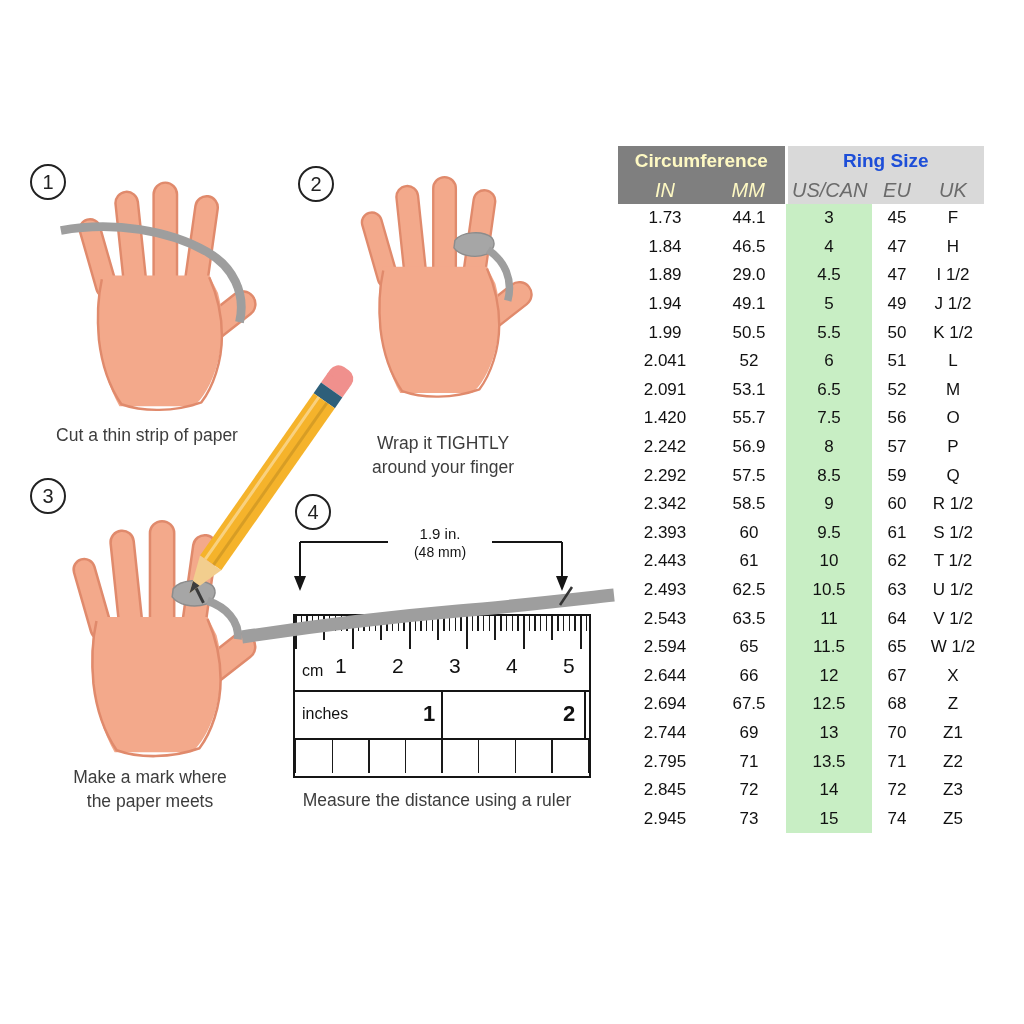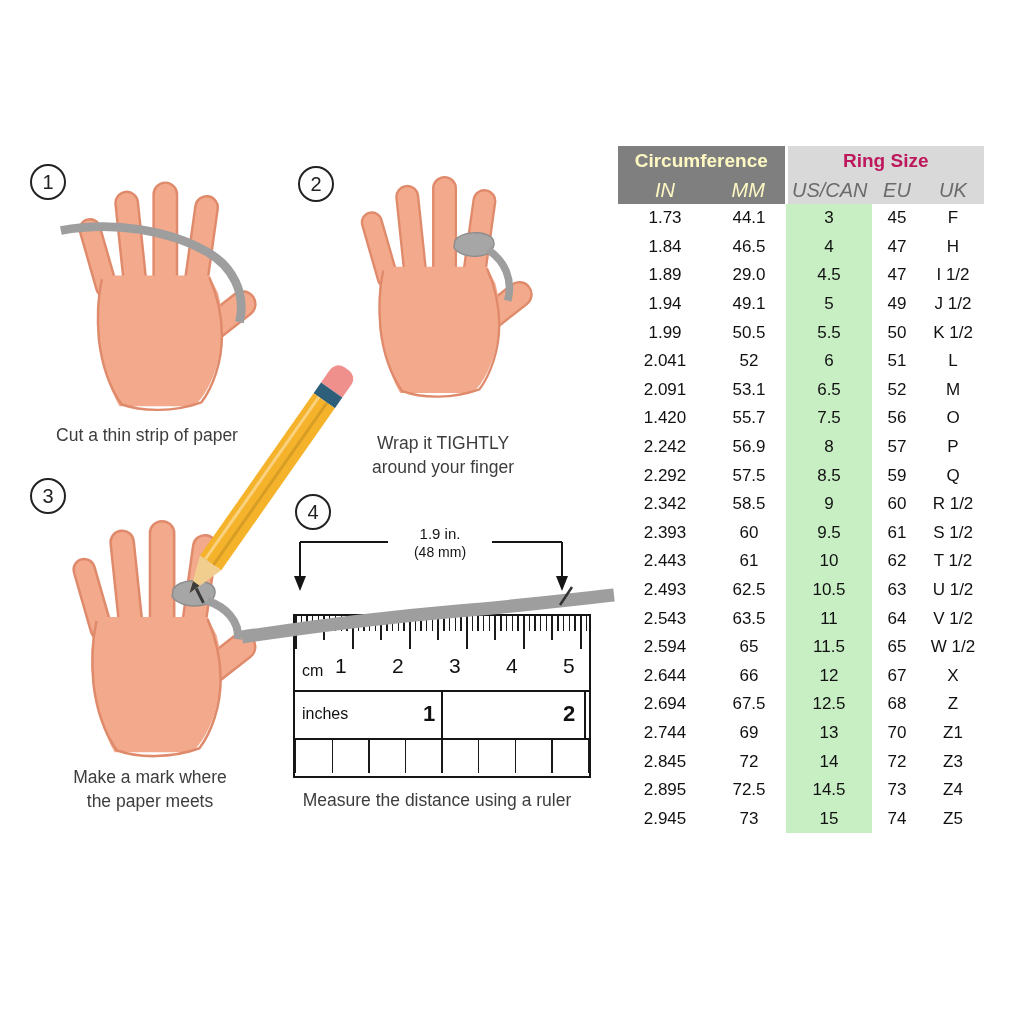--- a/index.html
+++ b/index.html
@@ -37,21 +37,21 @@
   .inch-tick{position:absolute;top:0;bottom:0;width:2px;background:#151515}
   .inch-num{position:absolute;top:9px;font-size:22px;font-weight:bold;color:#111}
   .bottom-row{position:relative;height:33px;background:repeating-linear-gradient(90deg,#1a1a1a 0 1.4px,transparent 1.4px 36.6px)}
 
   
   .size-chart{
     border-collapse:collapse;table-layout:fixed;font-size:17px;color:#111;
   }
   .size-chart th,.size-chart td{padding:0;text-align:center;vertical-align:middle;overflow:hidden;white-space:nowrap}
   .hdr-dark{background:var(--header-dark,#7F7F7F);color:#fef9c3}
-  .hdr-light{background:var(--header-light,#D9D9D9);color:#be185d}
+  .hdr-light{background:var(--header-light,#D9D9D9);color:#1d4ed8}
   .grp{font-size:19px;font-weight:bold;height:30px}
   .grp-divider{border-right:3px solid #fff}
   .sub{font-style:italic;font-size:20px;font-weight:normal;height:28px}
   .sub-light{color:#6b6b6b}
   .size-chart td{height:28.6px}
   td.uscan{background:var(--uscan-highlight,#C8EEC4)}
 </style>
 </head>
 <body>
 
@@ -308,34 +308,34 @@
         <td>Z</td>
       </tr>
       <tr>
         <td>2.744</td>
         <td>69</td>
         <td class="uscan">13</td>
         <td>70</td>
         <td>Z1</td>
       </tr>
       <tr>
+        <td>2.795</td>
+        <td>71</td>
+        <td class="uscan">13.5</td>
+        <td>71</td>
+        <td>Z2</td>
+      </tr>
+      <tr>
         <td>2.845</td>
         <td>72</td>
         <td class="uscan">14</td>
         <td>72</td>
         <td>Z3</td>
       </tr>
       <tr>
-        <td>2.895</td>
-        <td>72.5</td>
-        <td class="uscan">14.5</td>
-        <td>73</td>
-        <td>Z4</td>
-      </tr>
-      <tr>
         <td>2.945</td>
         <td>73</td>
         <td class="uscan">15</td>
         <td>74</td>
         <td>Z5</td>
       </tr>
     </tbody>
 </table>
 
 </body></html>

